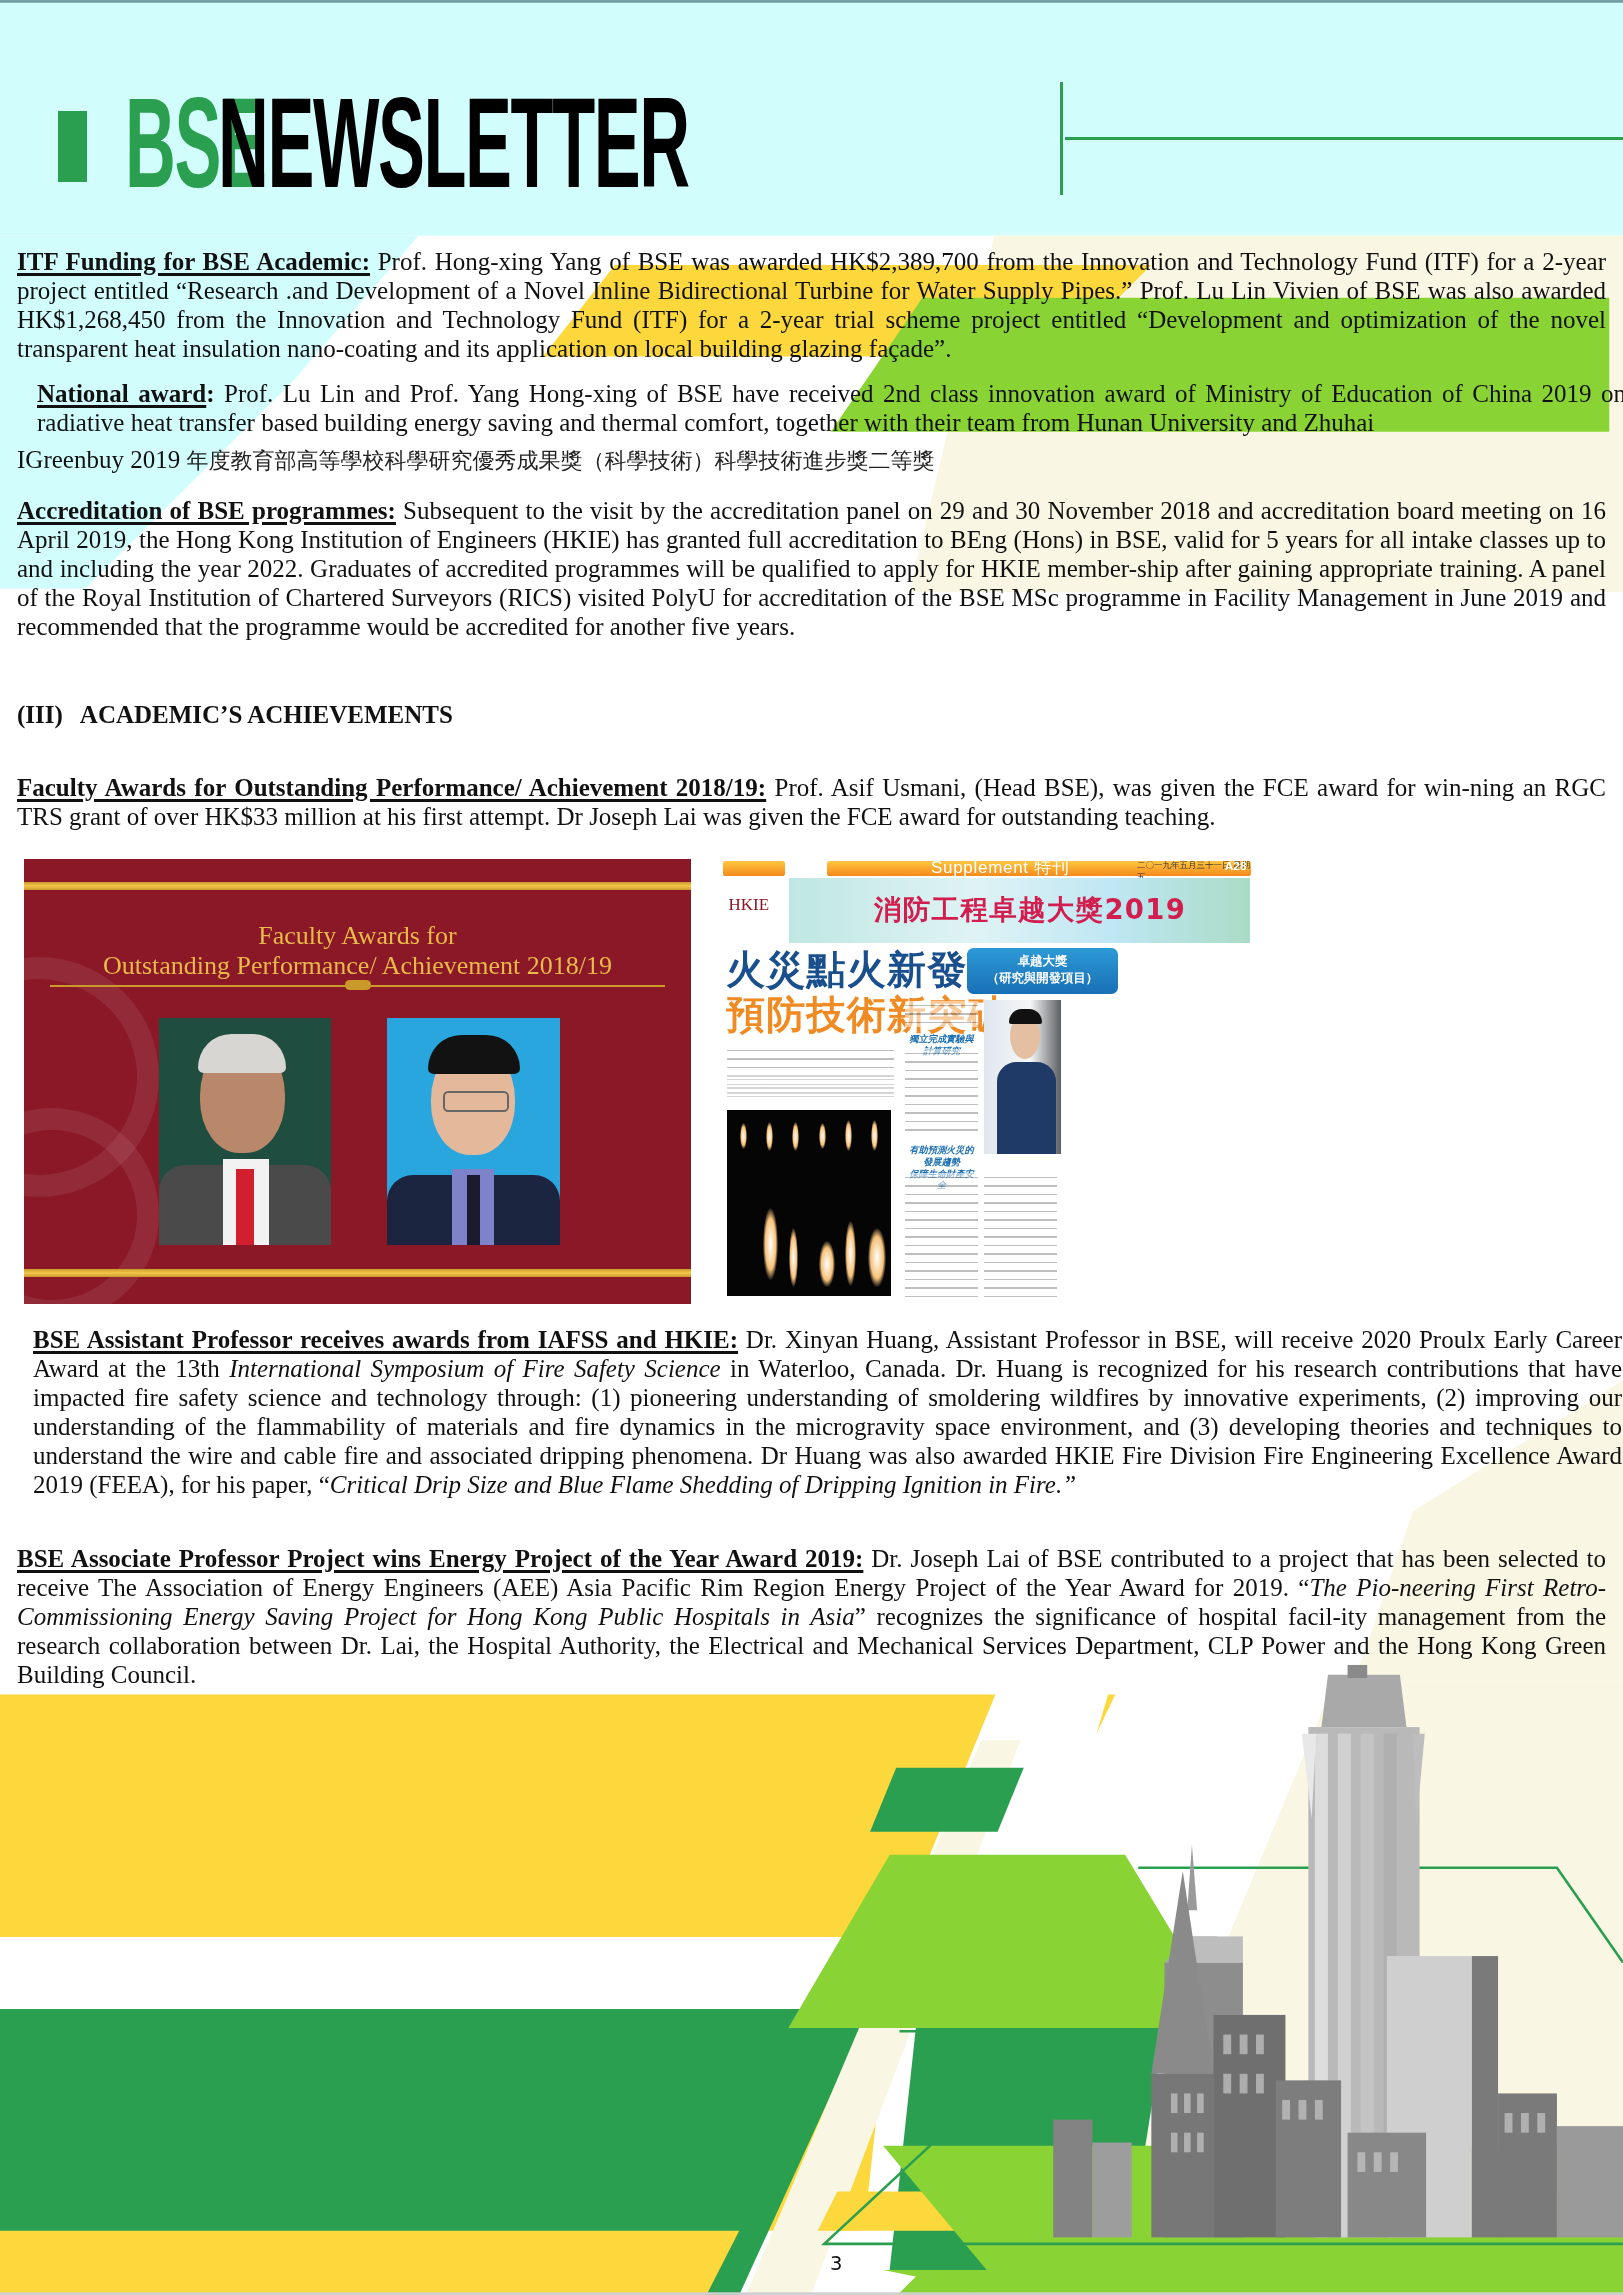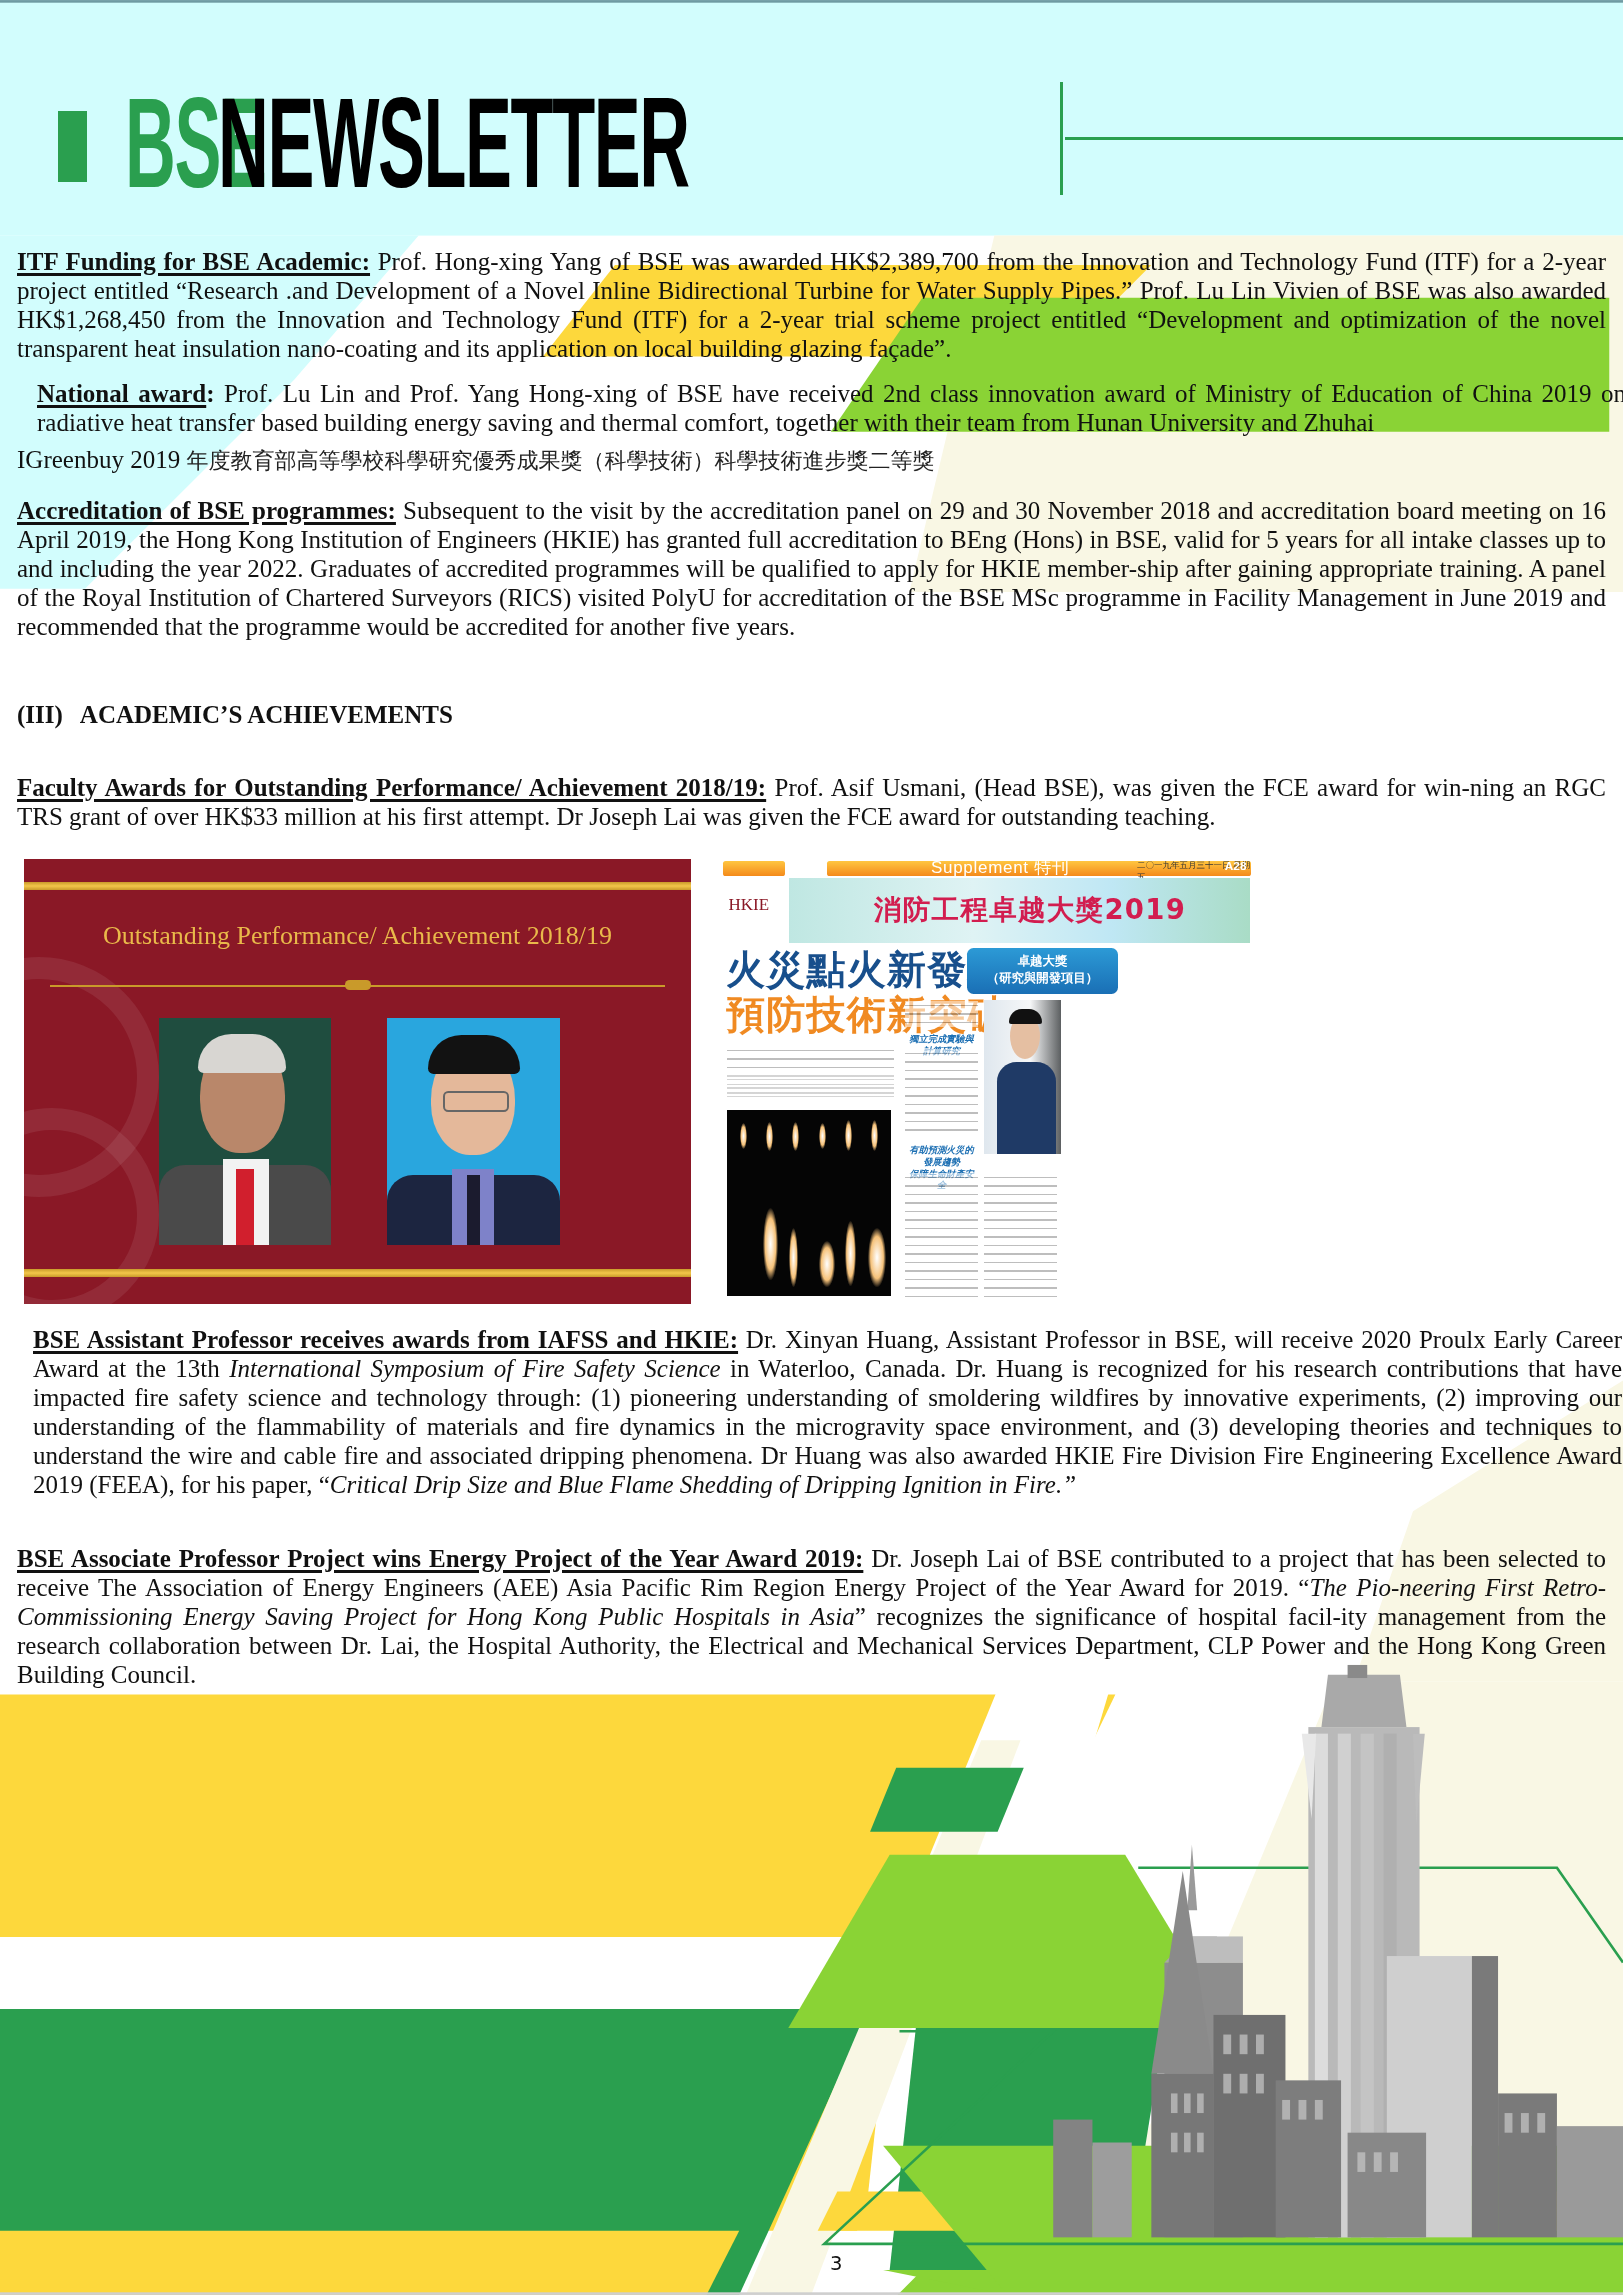--- a/index.html
+++ b/index.html
@@ -173,20 +173,21 @@
   <div class="para" style="top:773px;">
     <span class="hd">Faculty Awards for Outstanding Performance/ Achievement 2018/19:</span><span> Prof. Asif Usmani, (Head BSE), was given the FCE award for win-ning an RGC TRS grant of over HK$33 million at his first attempt. Dr Joseph Lai was given the FCE award for outstanding teaching.</span>
   </div>
 
   <div class="award-img">
     <div class="ribbon" style="left:-105px;top:98px;width:196px;height:196px;"></div>
     <div class="ribbon" style="left:-79px;top:249px;width:170px;height:170px;"></div>
     <div class="band" style="top:23px;"></div>
     <div class="band" style="top:410px;"></div>
     <div class="title">
+      <div>Faculty Awards for</div>
       <div>Outstanding Performance/ Achievement 2018/19</div>
     </div>
     <div class="rule"></div>
     <div class="photo photo1">
       <div class="torso" style="left:0;top:147px;width:172px;height:85px;background:#4a4a4a;"></div>
       <div class="torso" style="left:64px;top:141px;width:46px;height:92px;background:#f2f2f2;border-radius:0;"></div>
       <div class="knot" style="left:77px;top:151px;width:18.3px;height:79px;background:#d11f2d;"></div>
       <div class="head" style="left:41px;top:19.6px;width:85px;height:115px;background:#b9876a;"></div>
       <div class="head" style="left:39px;top:15.7px;width:88px;height:39px;background:#d8d6d2;border-radius:39px 39px 6.5px 6.5px;"></div>
     </div>

